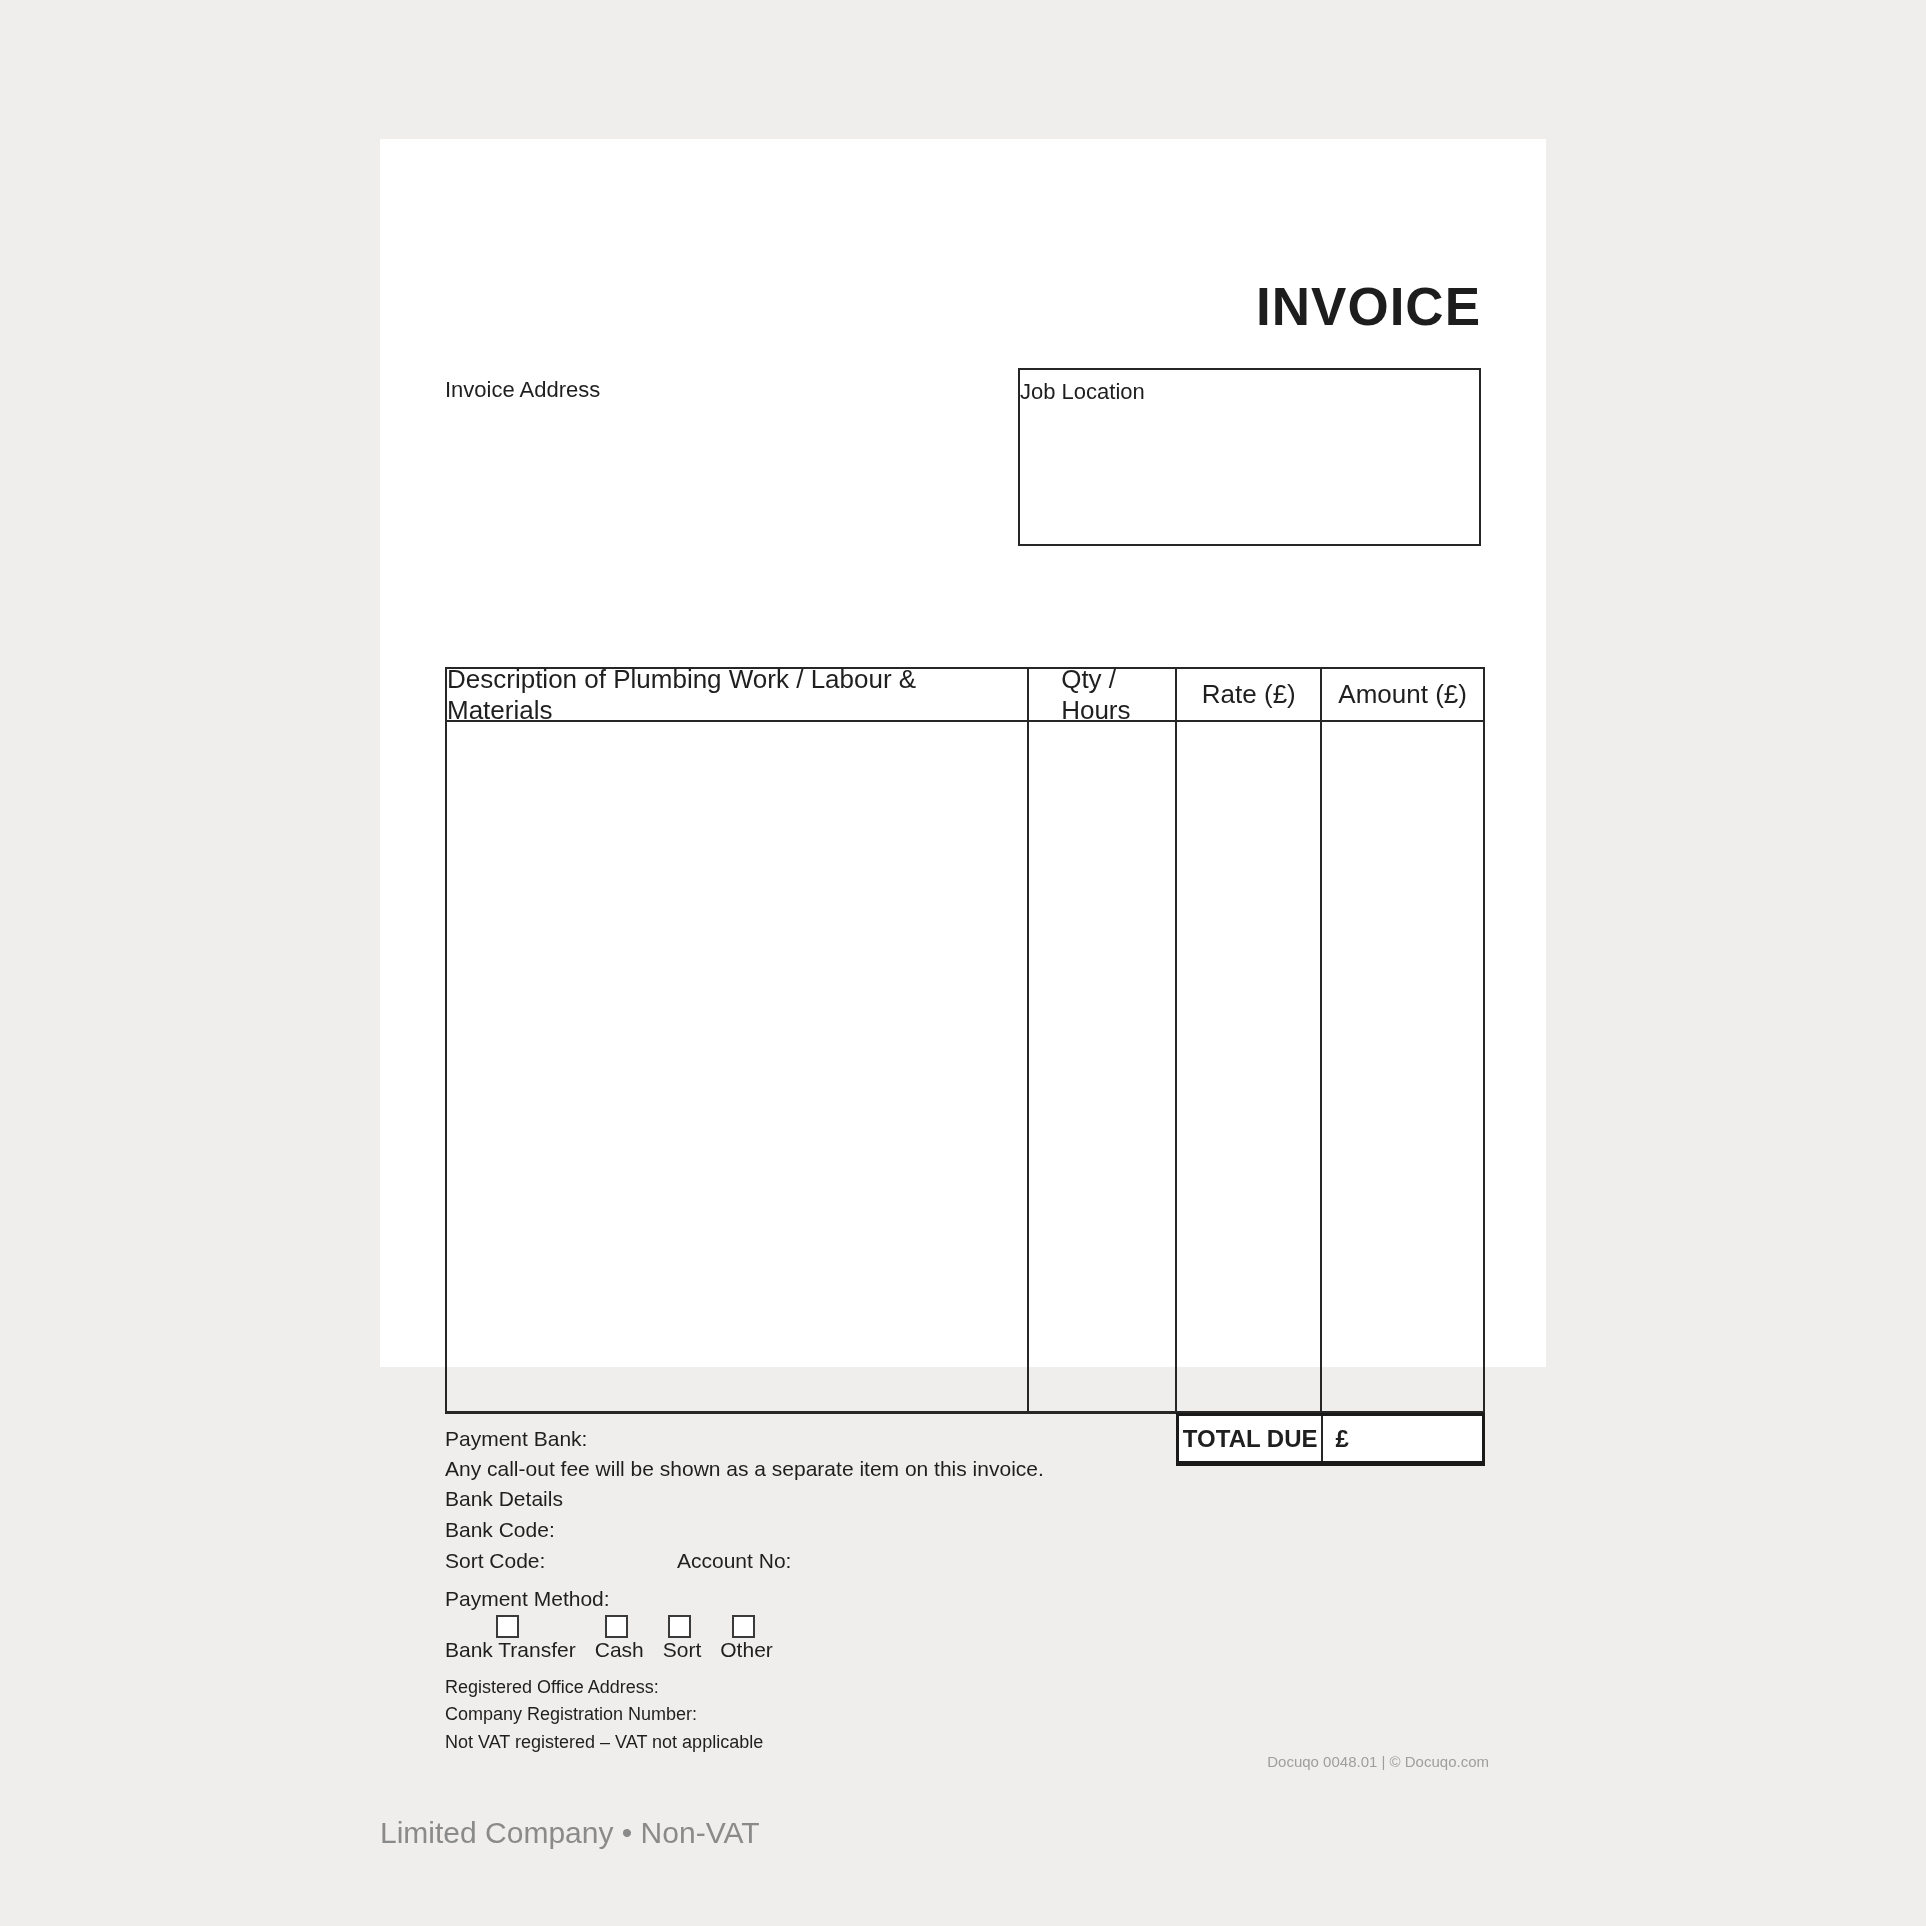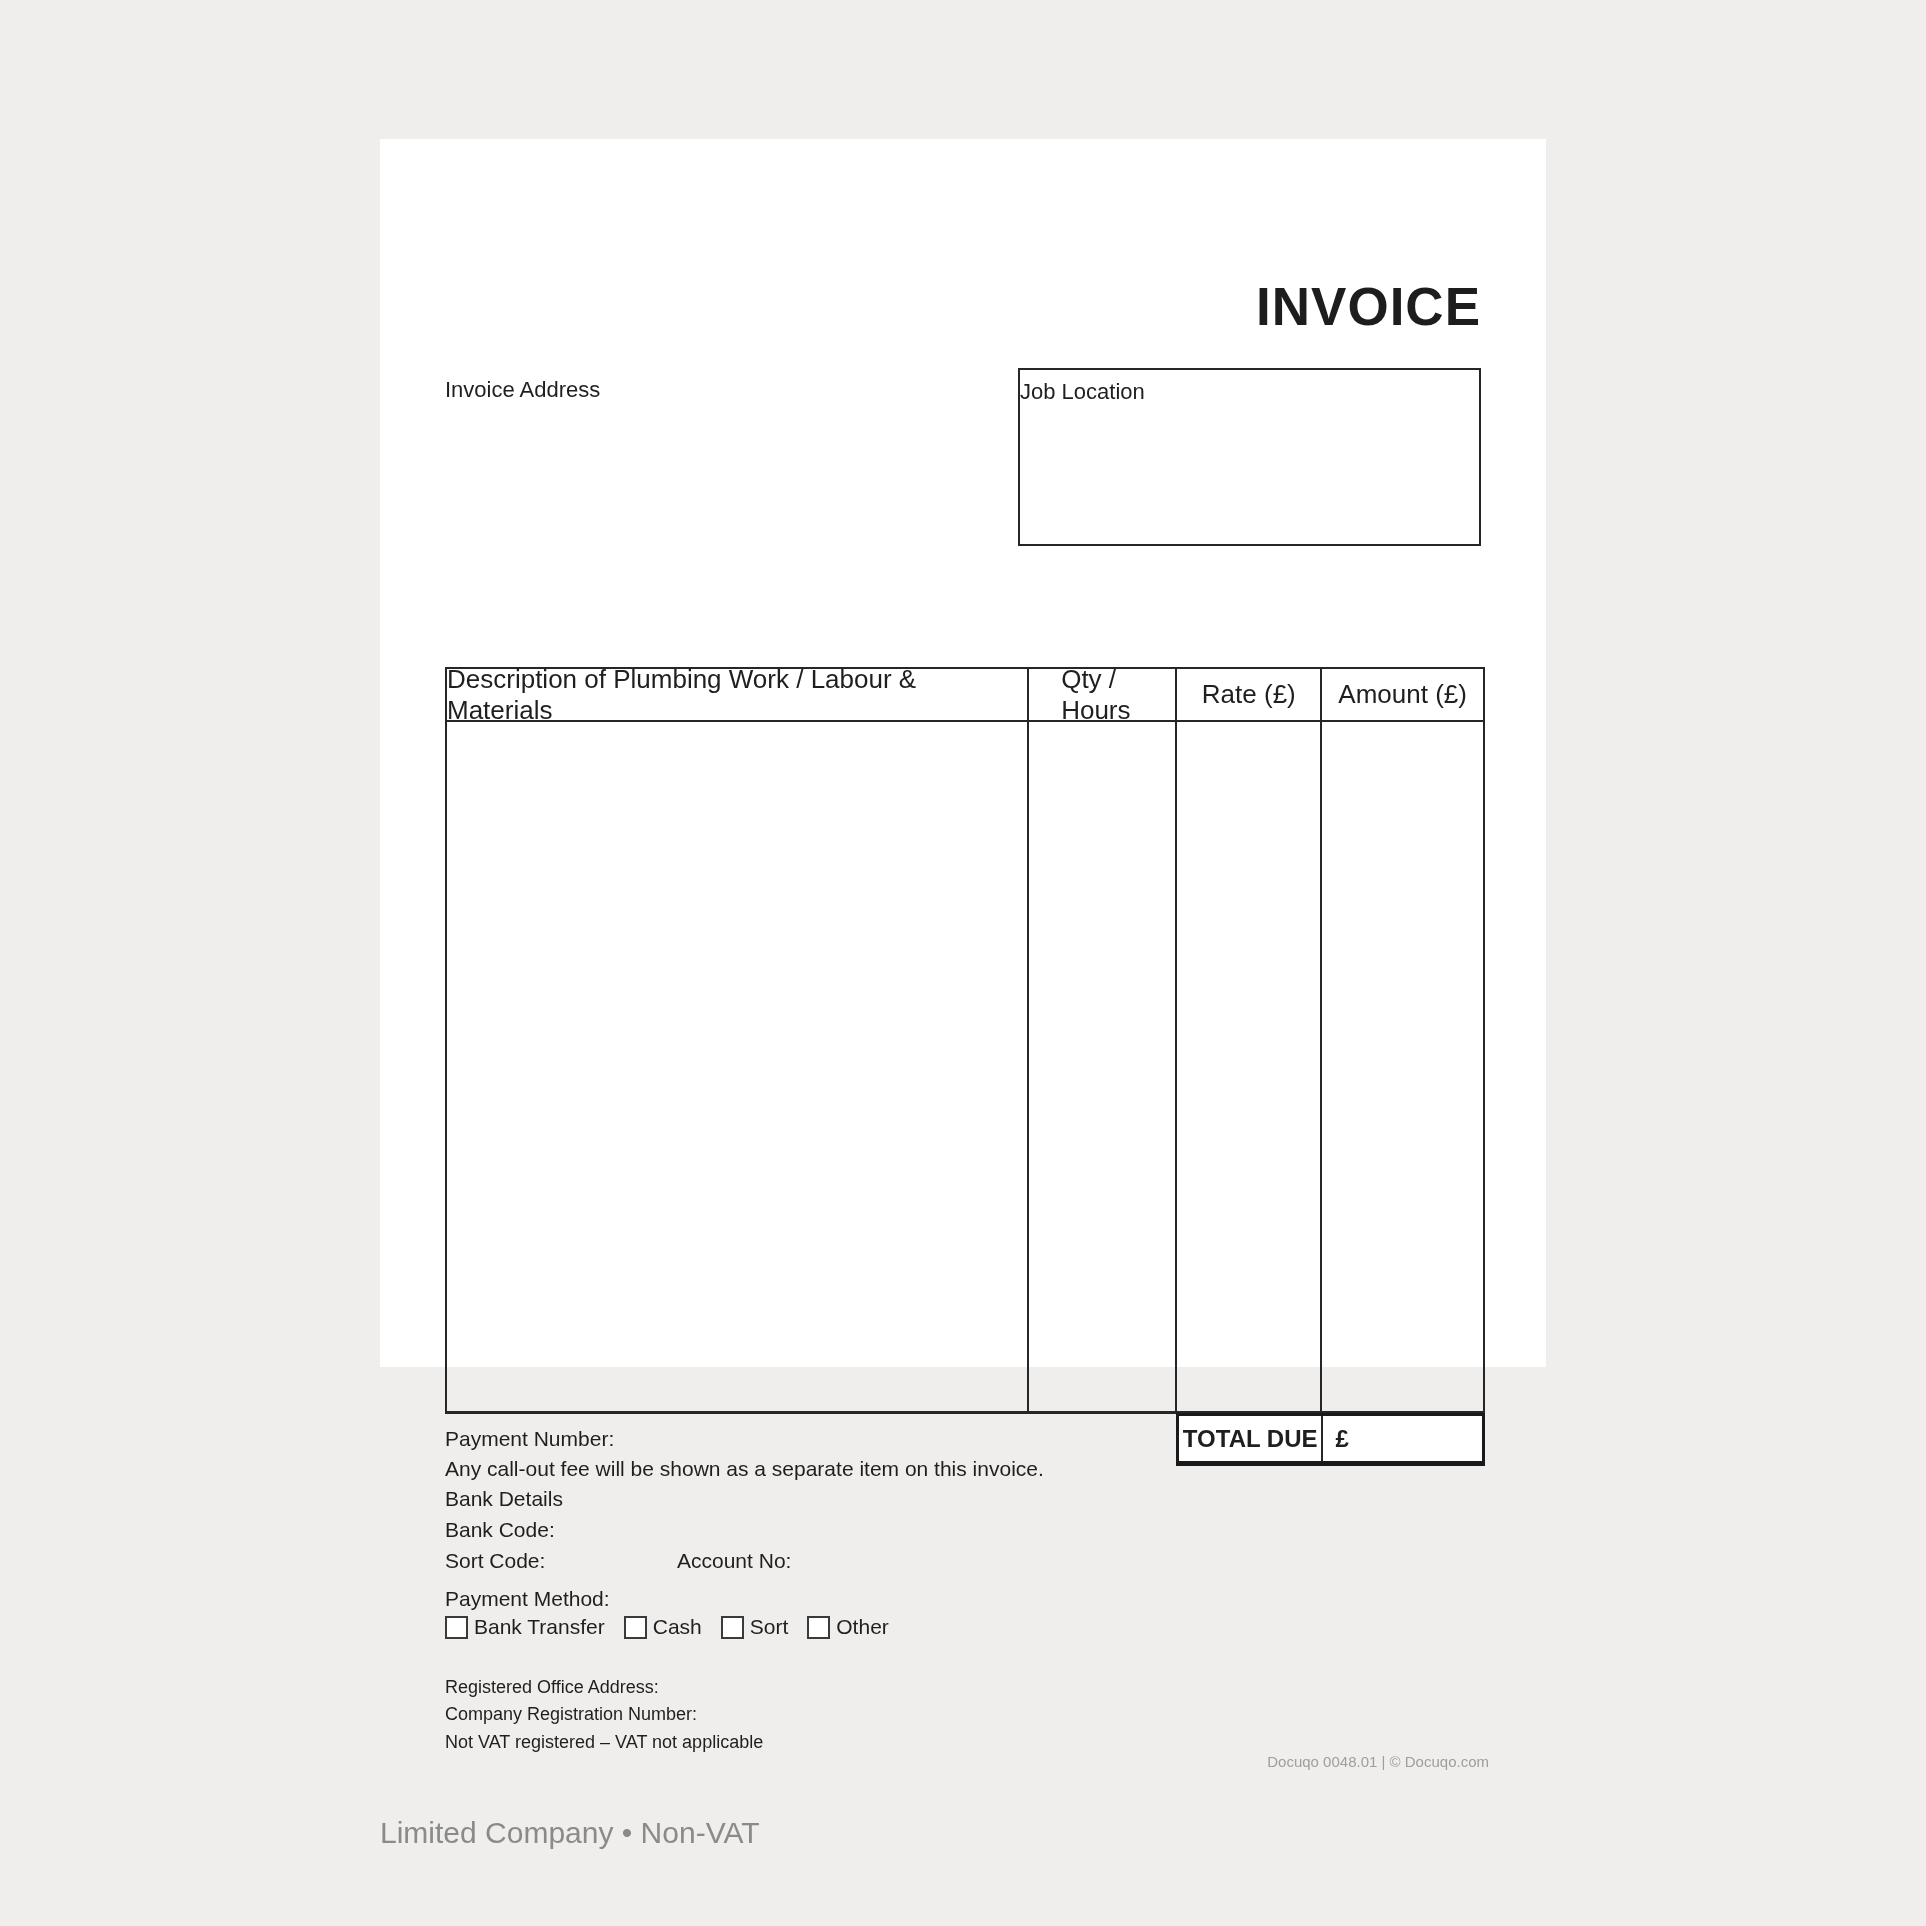--- a/index.html
+++ b/index.html
@@ -45,21 +45,21 @@
   .ptext{position:absolute;left:65px;font-size:21px;white-space:nowrap;}
   .payment-terms{top:1288px;}
   .callout-note{top:1318px;}
   .bank-details{top:1348px;}
   .bank-name{top:1379px;}
   .sortcode-row{top:1410px;width:693px;}
   .sortcode-row .acct{position:absolute;left:232px;top:0;}
   .payment-method{top:1448px;}
 
   .methods-row{position:absolute;left:65px;top:1476px;display:flex;align-items:center;}
-  .method-group{display:flex;align-items:center;margin-right:19px;}
+  .method-group{display:flex;align-items:center;margin-right:19px;flex-direction:column;}
   .cb{width:23px;height:23px;border:2px solid #3a3a3a;background:var(--paper);display:inline-block;margin-right:6px;}
   .method-group span.lbl{font-size:21px;}
 
   .rtext{position:absolute;left:65px;font-size:18px;white-space:nowrap;}
   .reg-office{top:1538px;}
   .company-reg{top:1565px;}
   .vat-note{top:1593px;}
 
   .brand-note{position:absolute;right:57px;top:1614px;font-size:15px;color:var(--muted-gray);}
 
@@ -95,21 +95,21 @@
       </div>
     </div>
 
     <div class="total-row">
       <div class="total-label-cell">TOTAL DUE</div>
       <div class="total-amount-cell">
         <span>£</span>
       </div>
     </div>
 
-    <div class="ptext payment-terms">Payment Number:</div>
+    <div class="ptext payment-terms">Payment Bank:</div>
     <div class="ptext callout-note">Any call-out fee will be shown as a separate item on this invoice.</div>
     <div class="ptext bank-details">Bank Details</div>
     <div class="ptext bank-name">Bank Code:</div>
 
     <div class="ptext sortcode-row">
       <span>Sort Code:</span>
       <span class="acct">Account No:</span>
     </div>
 
     <div class="ptext payment-method">Payment Method:</div>

